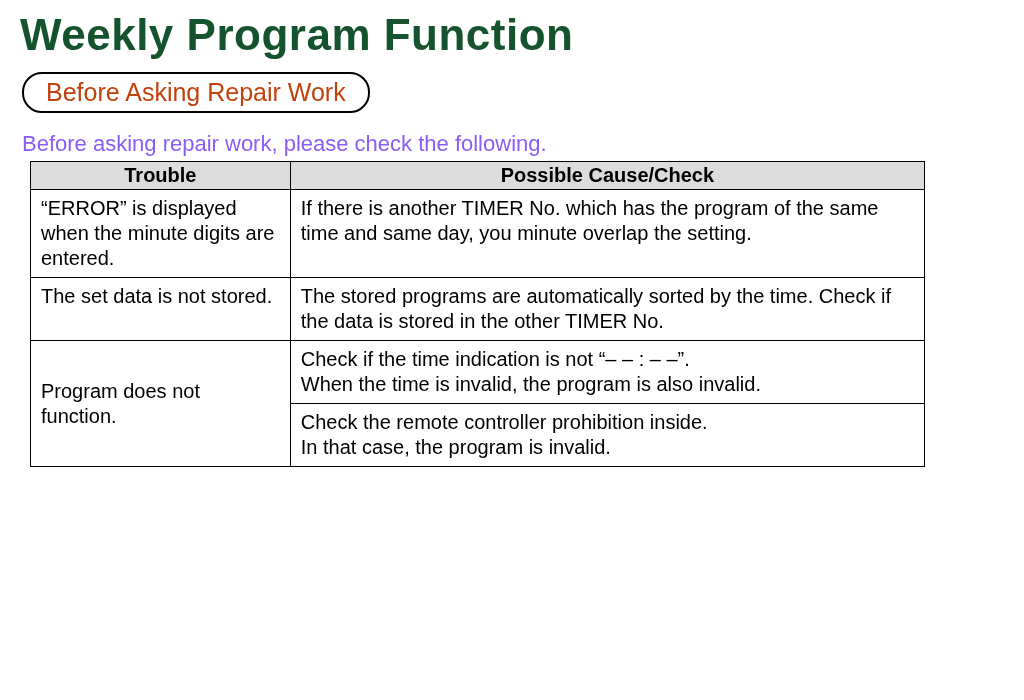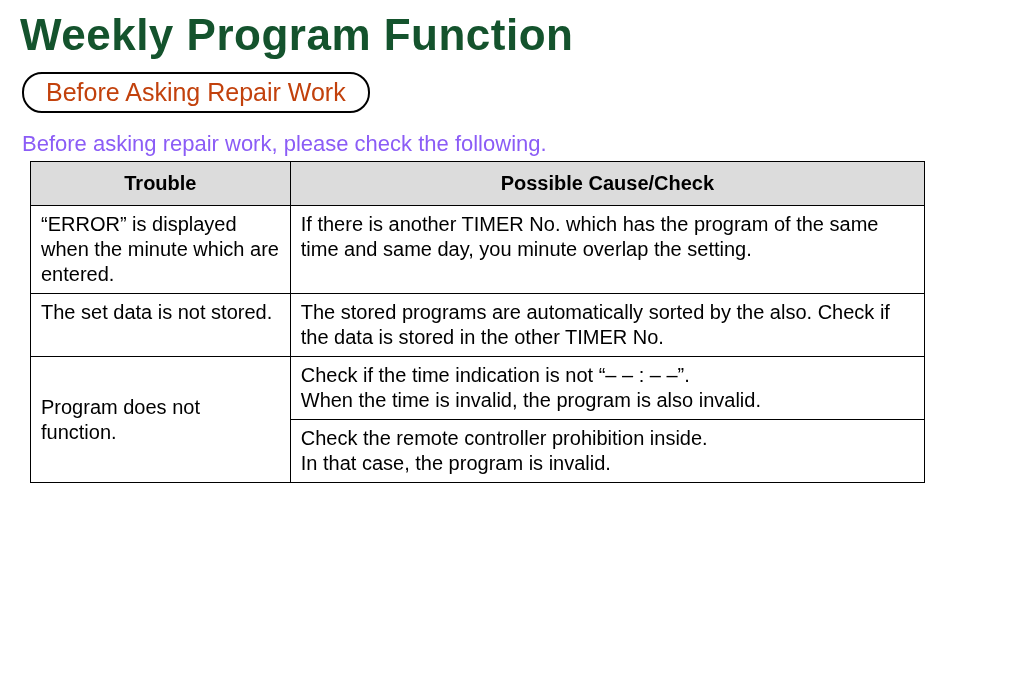--- a/index.html
+++ b/index.html
@@ -37,21 +37,21 @@
       margin-left: 2px;
     }
     .trouble-table {
       border-collapse: collapse;
       width: 895px;
       margin-left: 10px;
     }
     .trouble-table th {
       background: #dcdcdc;
       border: 1.5px solid #000;
-      padding: 10px 10px;
+      padding: 2px 10px;
       font-size: 20px;
       font-weight: bold;
       text-align: center;
     }
     .trouble-table td {
       border: 1.5px solid #000;
       padding: 6px 10px;
       font-size: 20px;
       vertical-align: top;
       line-height: 1.25;
@@ -80,26 +80,26 @@
 
 <table class="trouble-table">
   <thead>
     <tr>
       <th class="col-trouble">Trouble</th>
       <th class="col-remedy">Possible Cause/Check</th>
     </tr>
   </thead>
   <tbody>
     <tr>
-      <td class="col-trouble">“ERROR” is displayed when the minute which are entered.</td>
+      <td class="col-trouble">“ERROR” is displayed when the minute digits are entered.</td>
       <td class="col-remedy">If there is another TIMER No. which has the program of the same time and same day, you minute overlap the setting.</td>
     </tr>
     <tr>
       <td class="col-trouble">The set data is not stored.</td>
-      <td class="col-remedy">The stored programs are automatically sorted by the also. Check if the data is stored in the other TIMER No.</td>
+      <td class="col-remedy">The stored programs are automatically sorted by the time. Check if the data is stored in the other TIMER No.</td>
     </tr>
     <tr>
       <td class="col-trouble merged-trouble" rowspan="2">Program does not function.</td>
       <td class="col-remedy">Check if the time indication is not “– – : – –”.<br>When the time is invalid, the program is also invalid.</td>
     </tr>
     <tr>
       <td class="col-remedy">Check the remote controller prohibition inside.<br>In that case, the program is invalid.</td>
     </tr>
   </tbody>
 </table>

